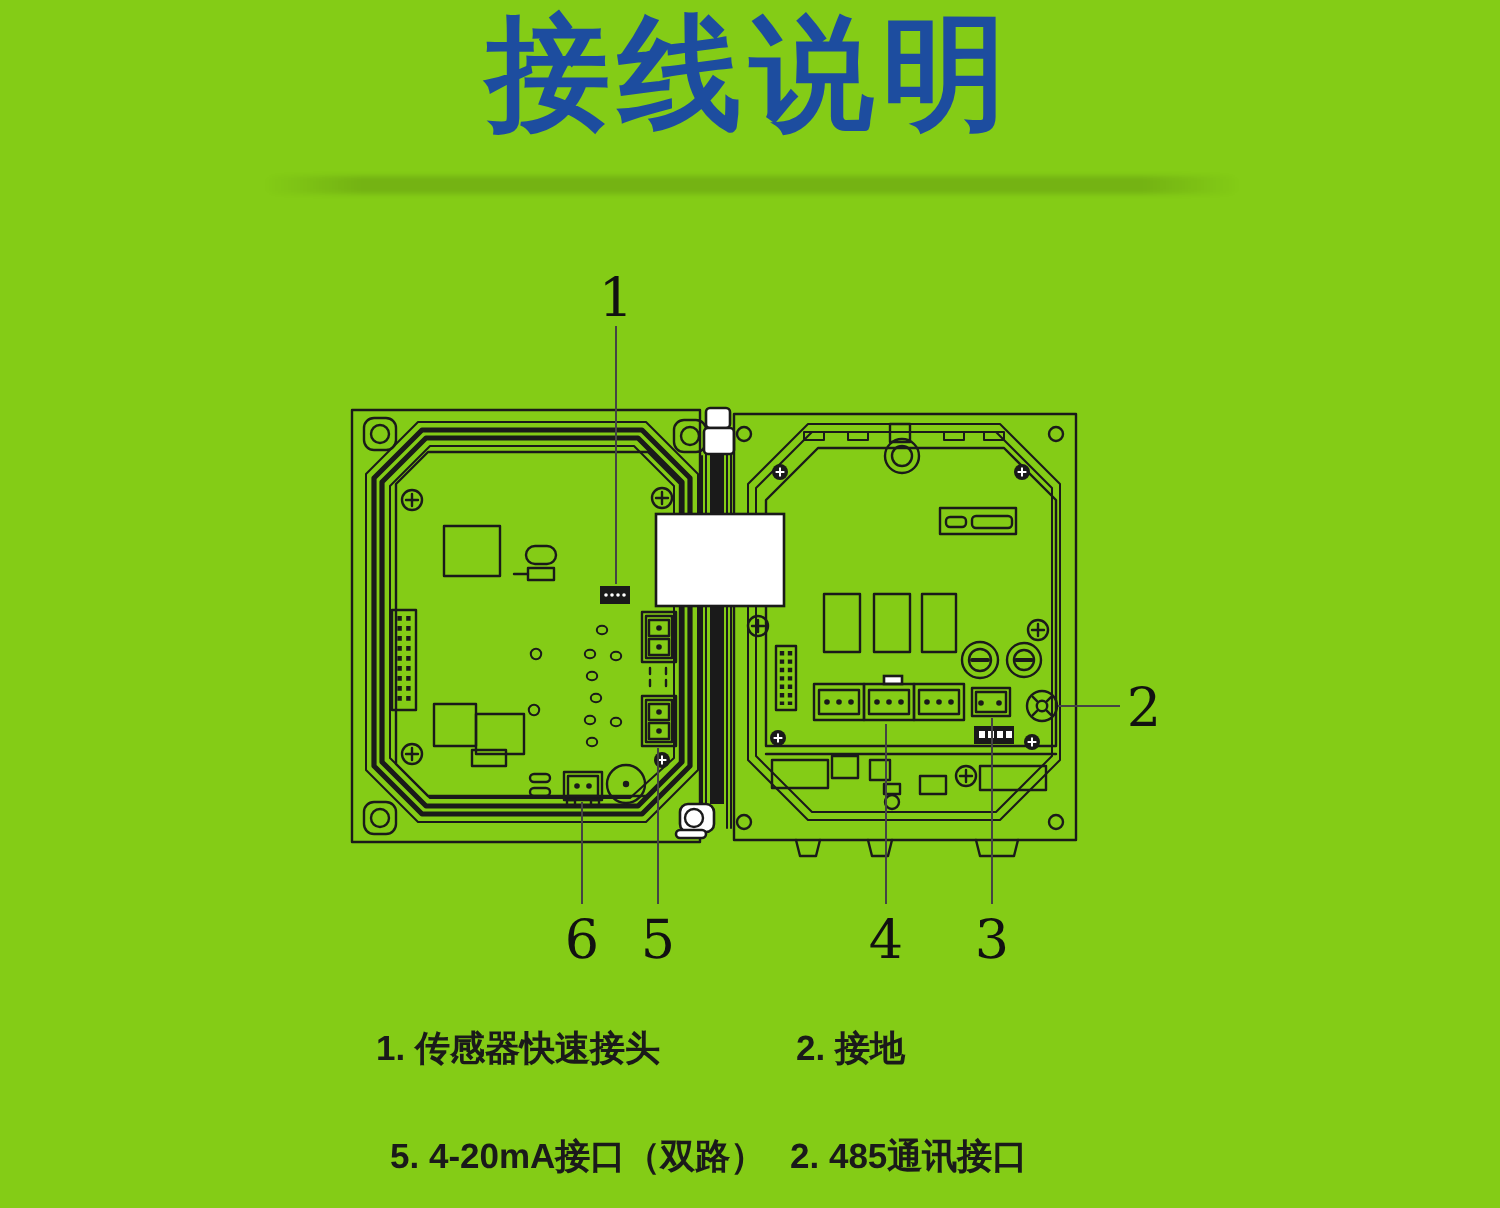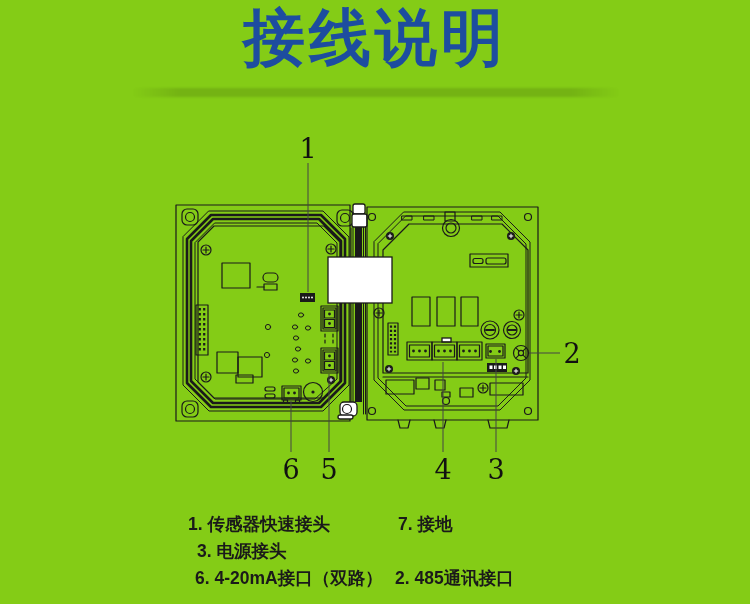--- a/index.html
+++ b/index.html
@@ -297,19 +297,18 @@
       <text class="callout-num" x="572" y="363">2</text>
       <text class="callout-num" x="496" y="479">3</text>
       <text class="callout-num" x="443" y="479">4</text>
       <text class="callout-num" x="329" y="479">5</text>
       <text class="callout-num" x="291" y="479">6</text>
     </g>
   </svg>
 
   <div class="legend">
     <span class="legend-item" style="left:188px;top:499px;">1. 传感器快速接头</span>
-    <span class="legend-item" style="left:398px;top:499px;">7. 接地</span>
-    <span class="legend-item" style="left:197px;top:526px;">3. 电源接头</span>
-    <span class="legend-item" style="left:195px;top:553px;">6. 4-20mA接口（双路）</span>
+    <span class="legend-item" style="left:398px;top:499px;">2. 接地</span>
+    <span class="legend-item" style="left:195px;top:553px;">5. 4-20mA接口（双路）</span>
     <span class="legend-item" style="left:395px;top:553px;">2. 485通讯接口</span>
   </div>
 
 </div>
 
 </body></html>

